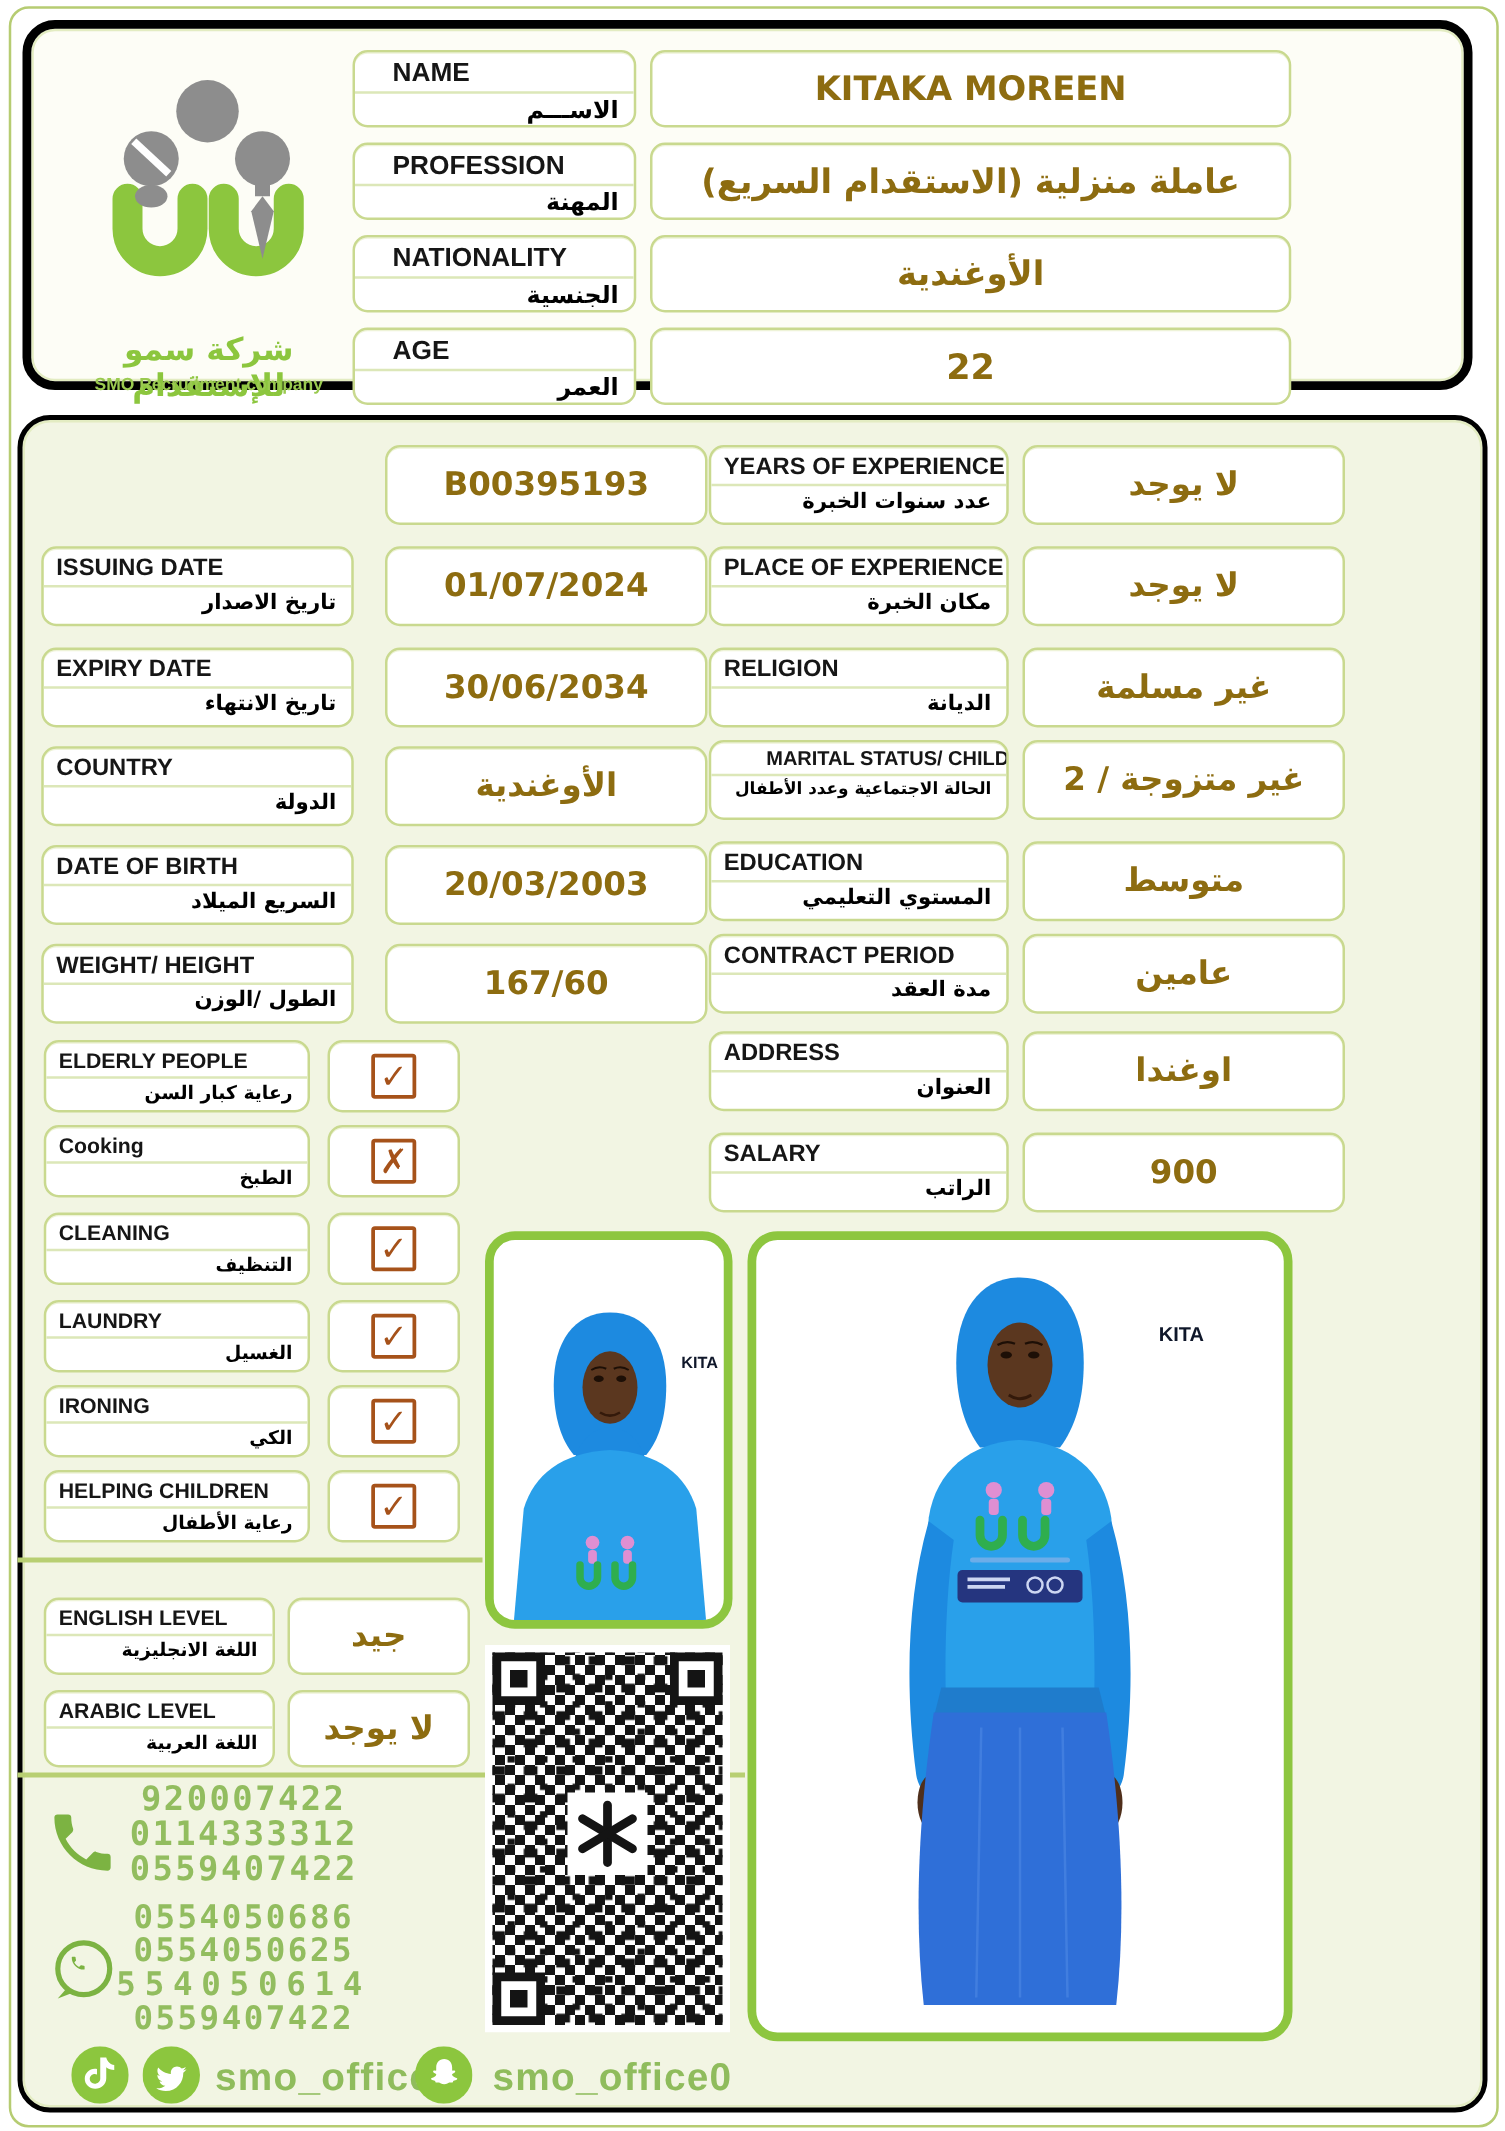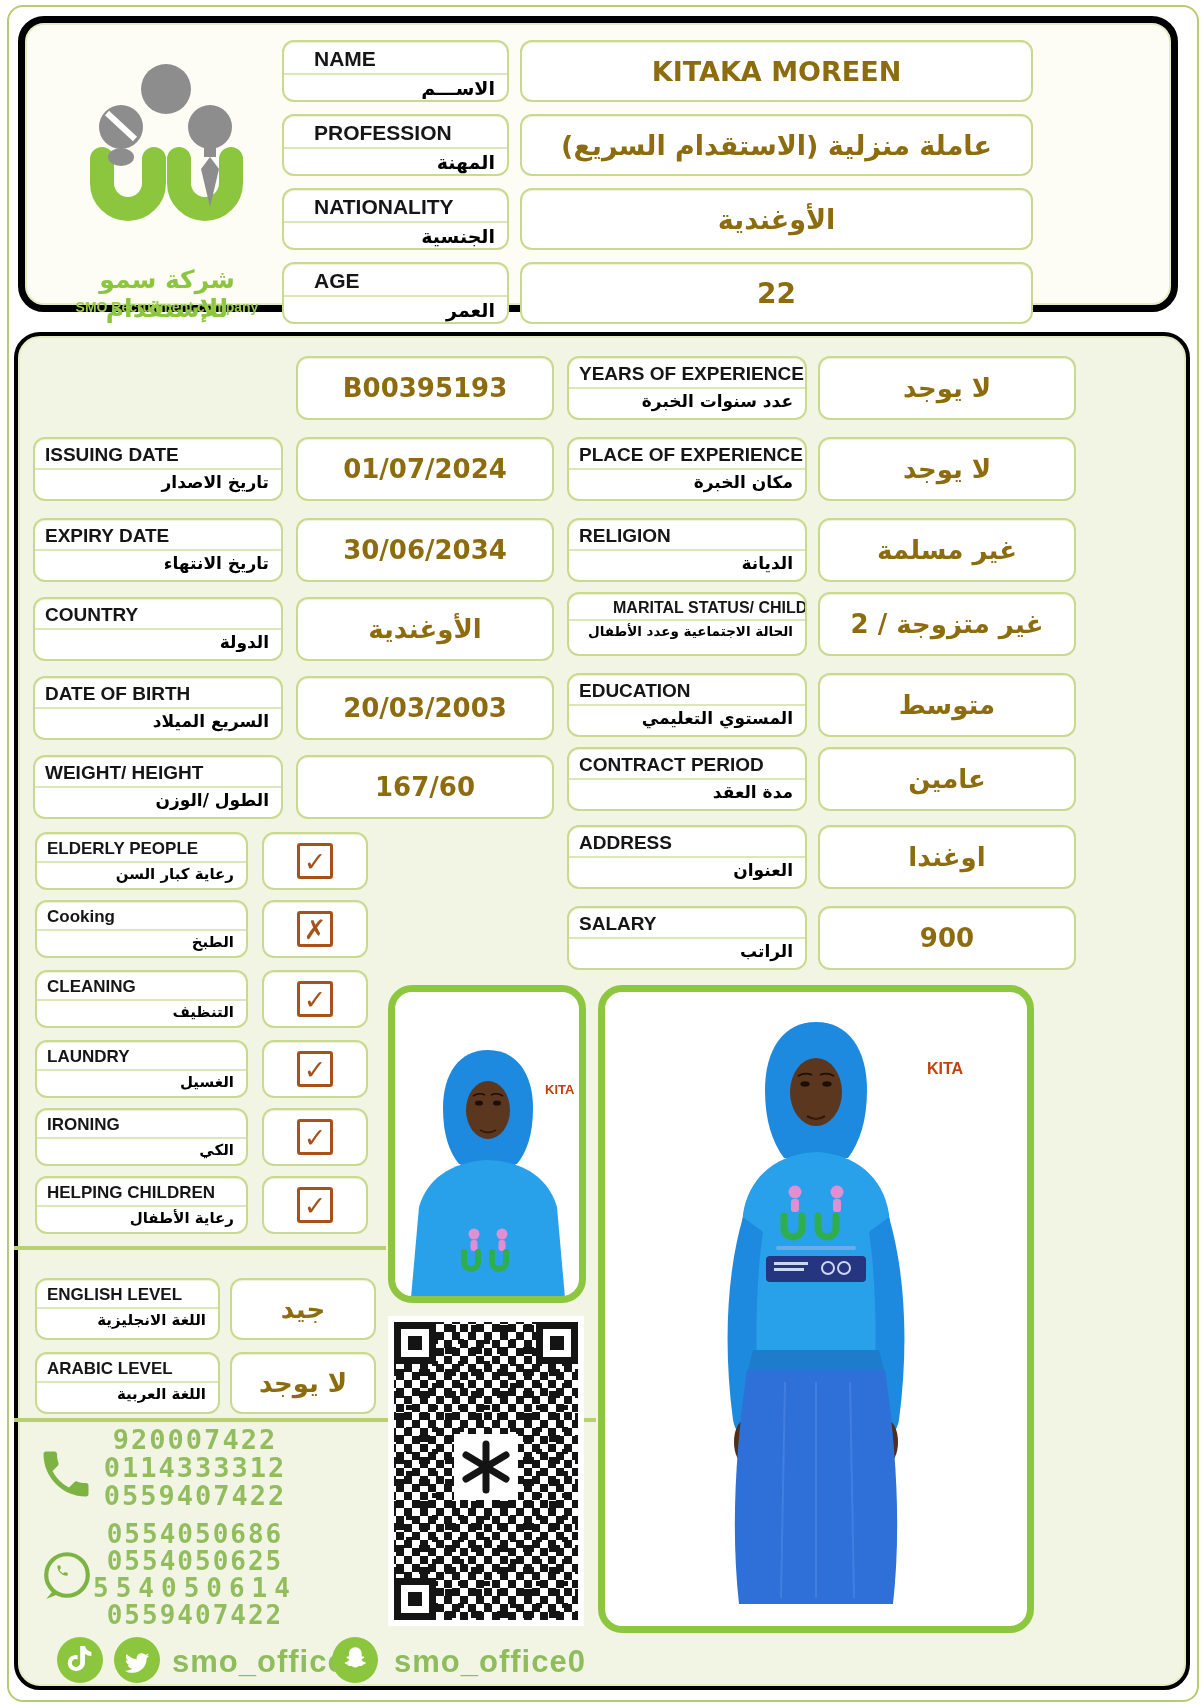--- a/index.html
+++ b/index.html
@@ -32,21 +32,21 @@
 
   .vbox { position:absolute; background:#fff; border:2px solid #c9d98f; border-radius:12px;
           box-sizing:border-box; display:flex; align-items:center; justify-content:center;
           font-weight:bold; color:#8d6c10; font-size:26px;
           font-family:"DejaVu Sans", sans-serif; box-shadow: inset 0 1px 0 #eef3d8; }
   .hval { font-size:27px; }
 
   .hcol { left:282px; width:227px; height:62px; }
   .hval { left:520px; width:513px; height:62px; }
   .lcol { left:33px;  width:250px; height:64px; }
-  .lval { left:296px; width:258px; height:64px; }
+  .lval { left:308px; width:258px; height:64px; }
   .rcol { left:567px; width:240px; height:64px; }
   .rval { left:818px; width:258px; height:64px; }
   .scol { left:35px;  width:213px; height:58px; }
   .ccol { left:262px; width:106px; height:58px; }
   .gcol { left:35px;  width:185px; height:62px; }
   .gval { left:230px; width:146px; height:62px;align-items:center; }
 
   .mark { width:30px; height:30px; border:3px solid #a6521a; border-radius:3px;
           color:#a6521a; font-size:27px; font-weight:bold; display:flex;
           align-items:center; justify-content:center; line-height:1; }
@@ -61,21 +61,21 @@
 
   .phone-num { position:absolute; left:90px; width:210px; text-align:center;
                font-family:"DejaVu Sans Mono", monospace; font-weight:bold;
                font-size:27px; letter-spacing:2px; color:#92bd5f; }
   .wa-num { font-size:26px; }
   .wide { letter-spacing:7px; }
 
   .soc { position:absolute; width:46px; height:46px; }
   .handle { position:absolute; font-weight:bold; font-size:31px; color:#8fbc5c; letter-spacing:1px; }
 
-  .wm { position:absolute; font-weight:bold; color:#c2410c; font-family:"Liberation Sans",sans-serif; }
+  .wm { position:absolute; font-weight:bold; color:#0f172a; font-family:"Liberation Sans",sans-serif; }
 </style>
 </head>
 <body>
 
 <div class="card">
 
   <div class="outer-frame"></div>
 
   <section class="panel" style="left:18px; top:16px; width:1160px; height:296px;">
     <div>

